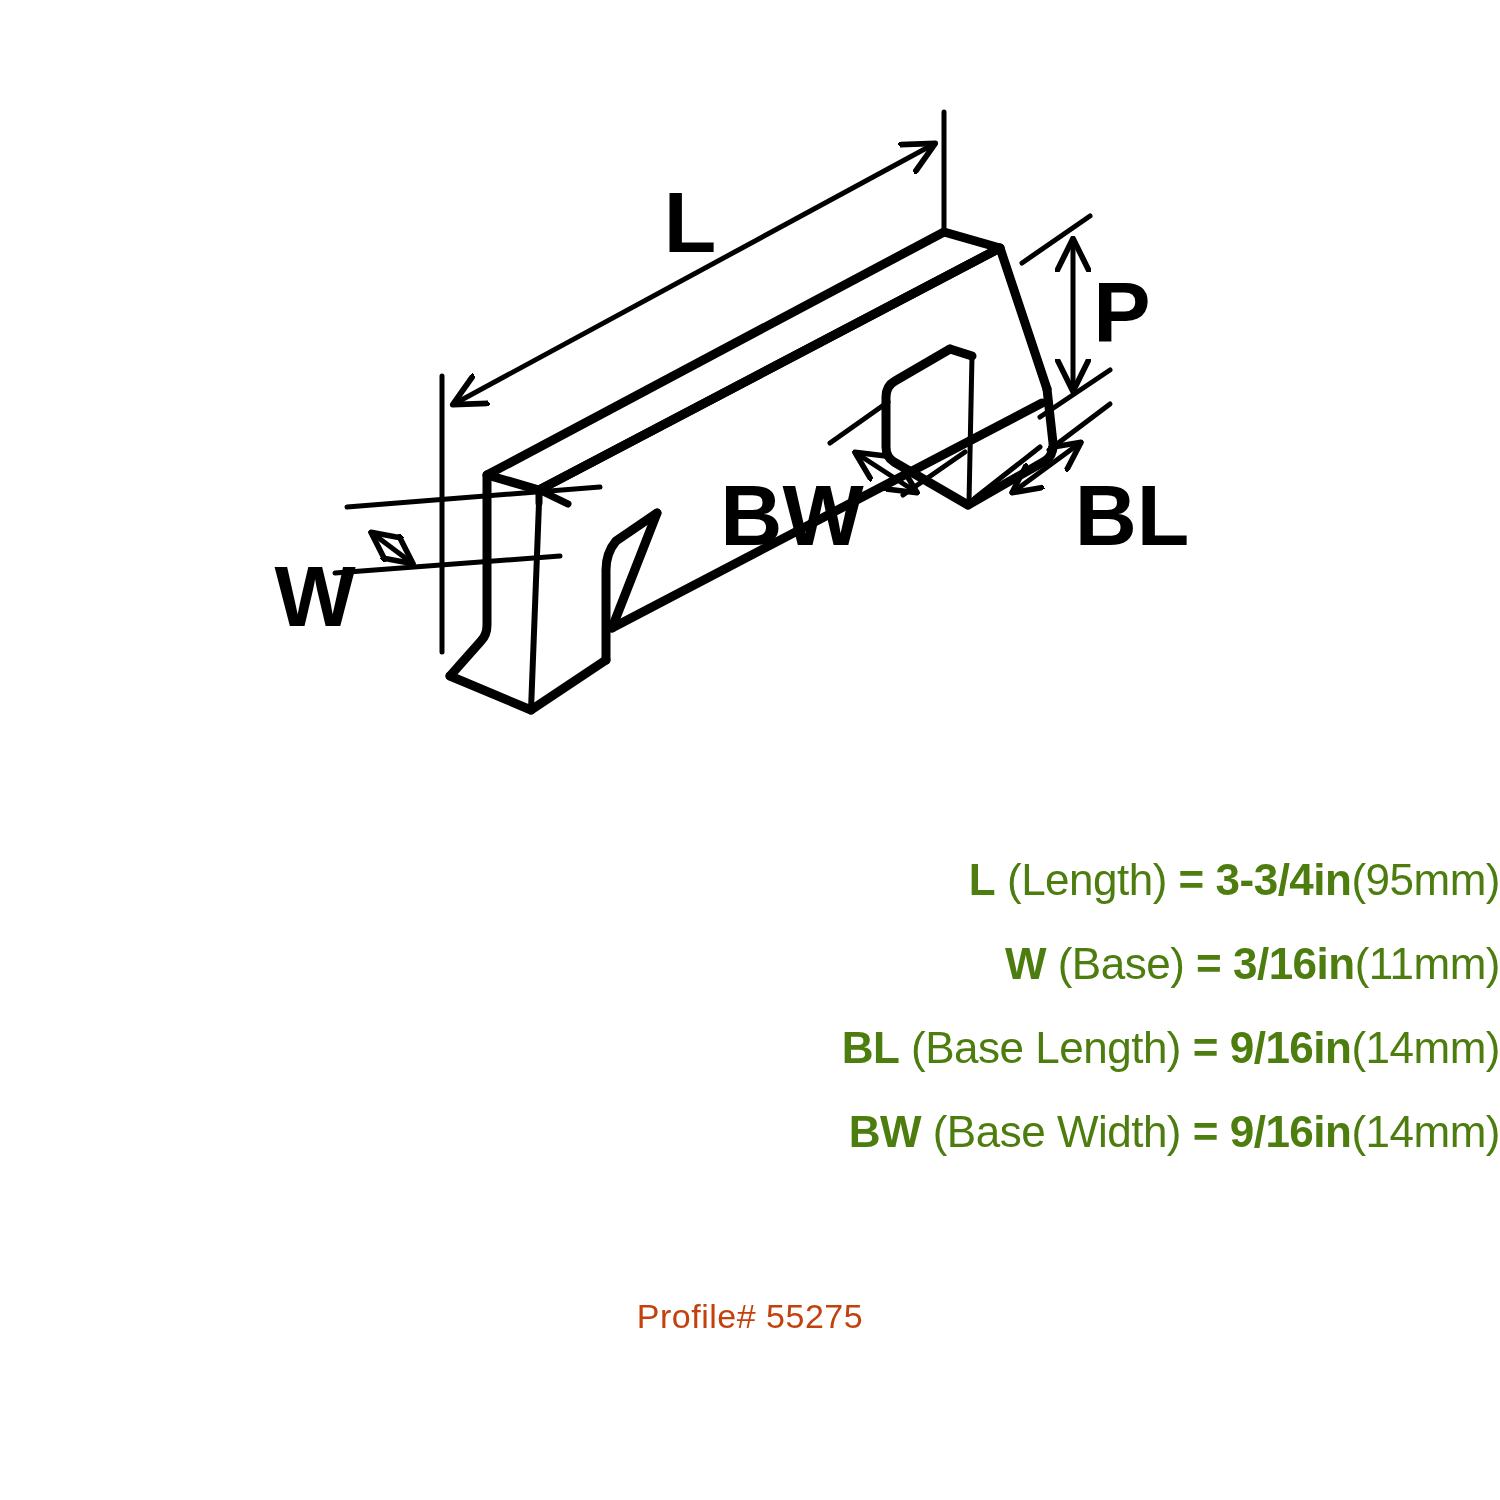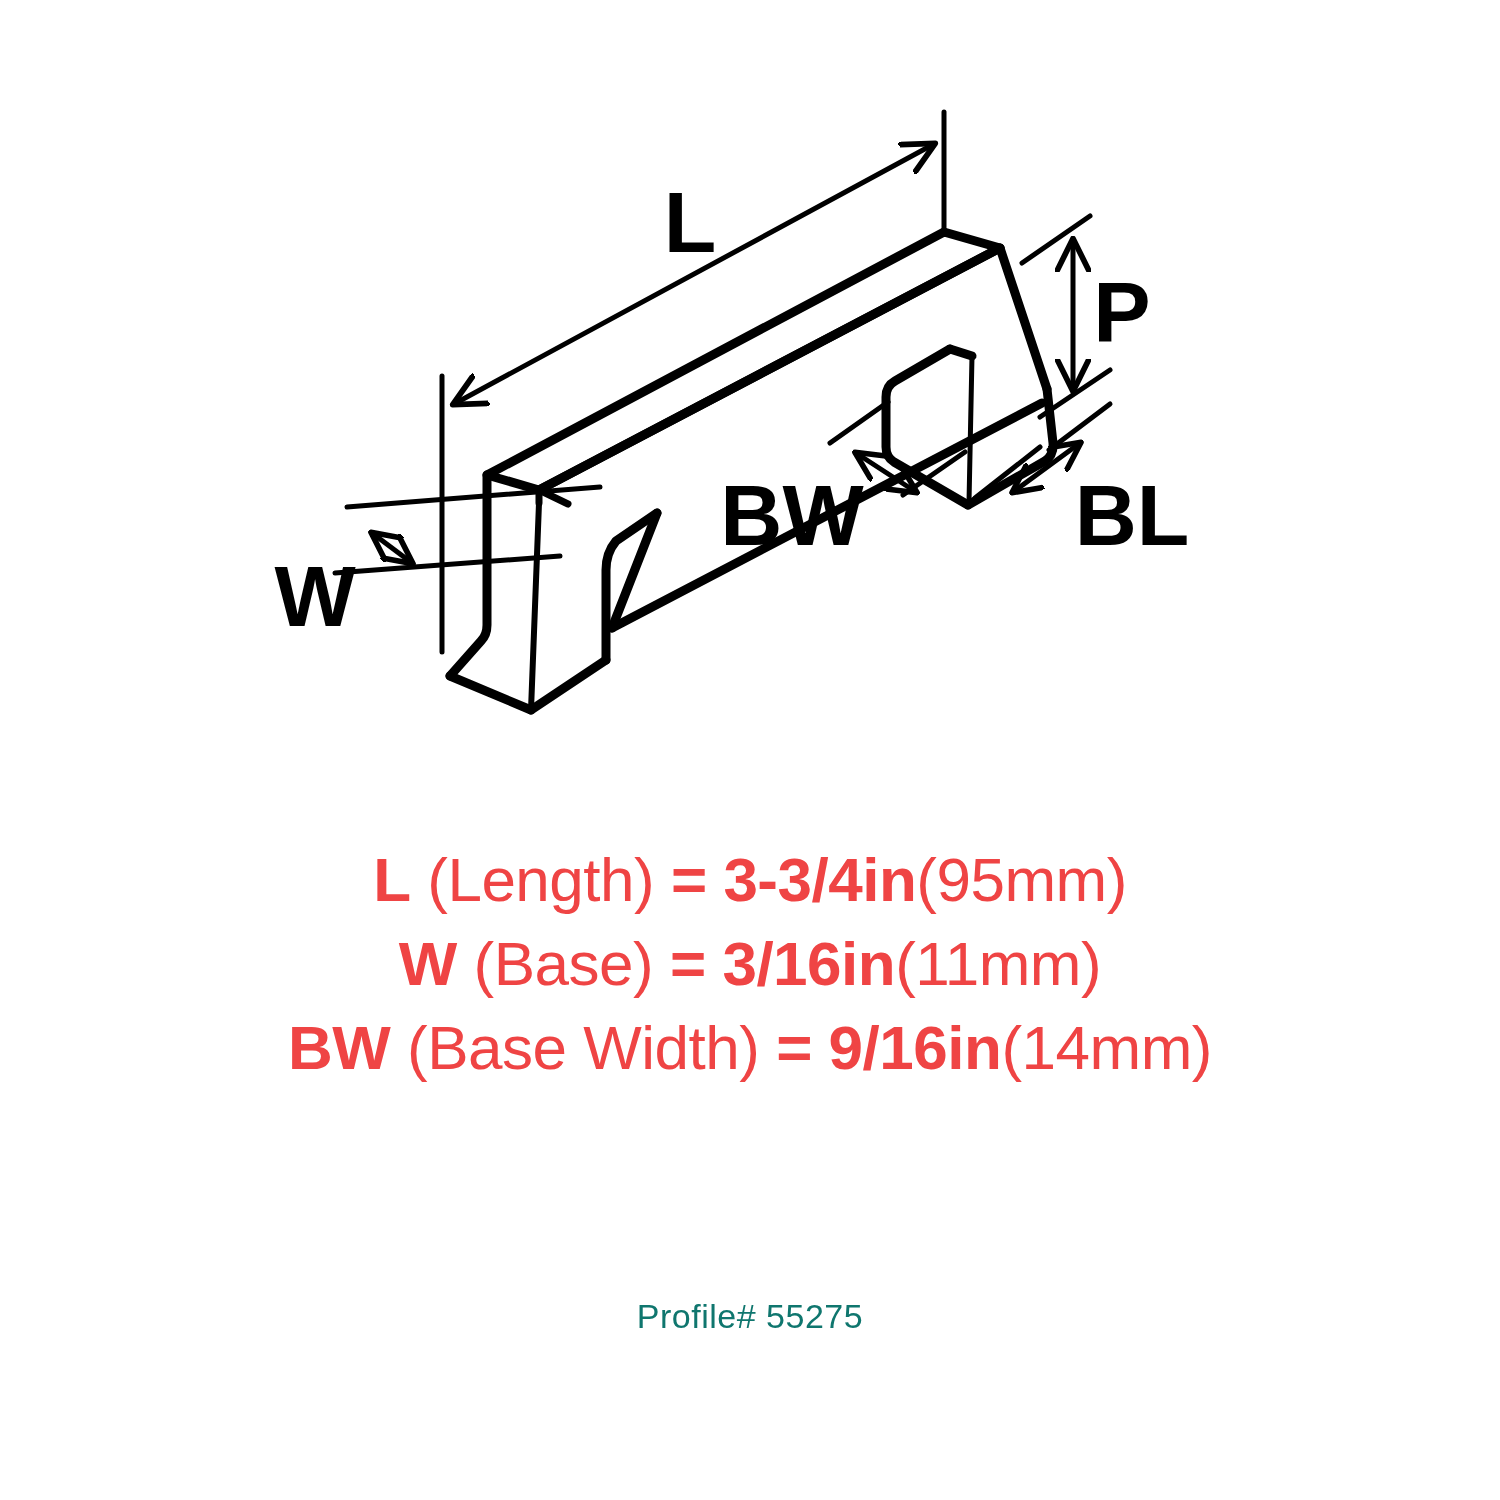--- a/index.html
+++ b/index.html
@@ -45,25 +45,25 @@
   #spec-list {
     position: absolute;
     left: 0;
     top: 838px;
     width: 1500px;
     text-align: center;
   }
   .spec-row {
     display: block;
     width: 100%;
-    text-align: center;
+    text-align: right;
     white-space: nowrap;
-    font-size: 62px;
+    font-size: 44px;
     line-height: 84px;
-    color: #ef4444;
+    color: #4d7c0f;
     letter-spacing: -0.5px;
   }
   .spec-key {
     font-weight: bold;
   }
   .spec-name {
     font-weight: normal;
   }
   .spec-eq {
     font-weight: bold;
@@ -76,21 +76,21 @@
   }
 
   
   #profile-line {
     position: absolute;
     left: 0;
     top: 1297px;
     width: 1500px;
     text-align: center;
     font-size: 34px;
-    color: #0f766e;
+    color: #c2410c;
     letter-spacing: 0.5px;
   }
 </style>
 </head>
 <body>
 
 <div id="page">
 
   <div id="drawing-area">
     <svg id="drawing-svg" viewBox="0 0 1500 820" xmlns="http://www.w3.org/2000/svg">
@@ -184,20 +184,26 @@
     </div>
 
     <div class="spec-row">
       <span class="spec-key">W</span>
       <span class="spec-name">(Base)</span>
       <span class="spec-eq">=</span>
       <span class="spec-val">3/16in</span><span class="spec-metric">(11mm)</span>
     </div>
 
 
+    <div class="spec-row">
+      <span class="spec-key">BL</span>
+      <span class="spec-name">(Base Length)</span>
+      <span class="spec-eq">=</span>
+      <span class="spec-val">9/16in</span><span class="spec-metric">(14mm)</span>
+    </div>
 
     <div class="spec-row">
       <span class="spec-key">BW</span>
       <span class="spec-name">(Base Width)</span>
       <span class="spec-eq">=</span>
       <span class="spec-val">9/16in</span><span class="spec-metric">(14mm)</span>
     </div>
   </div>
 
   <div id="profile-line">Profile# 55275</div>

